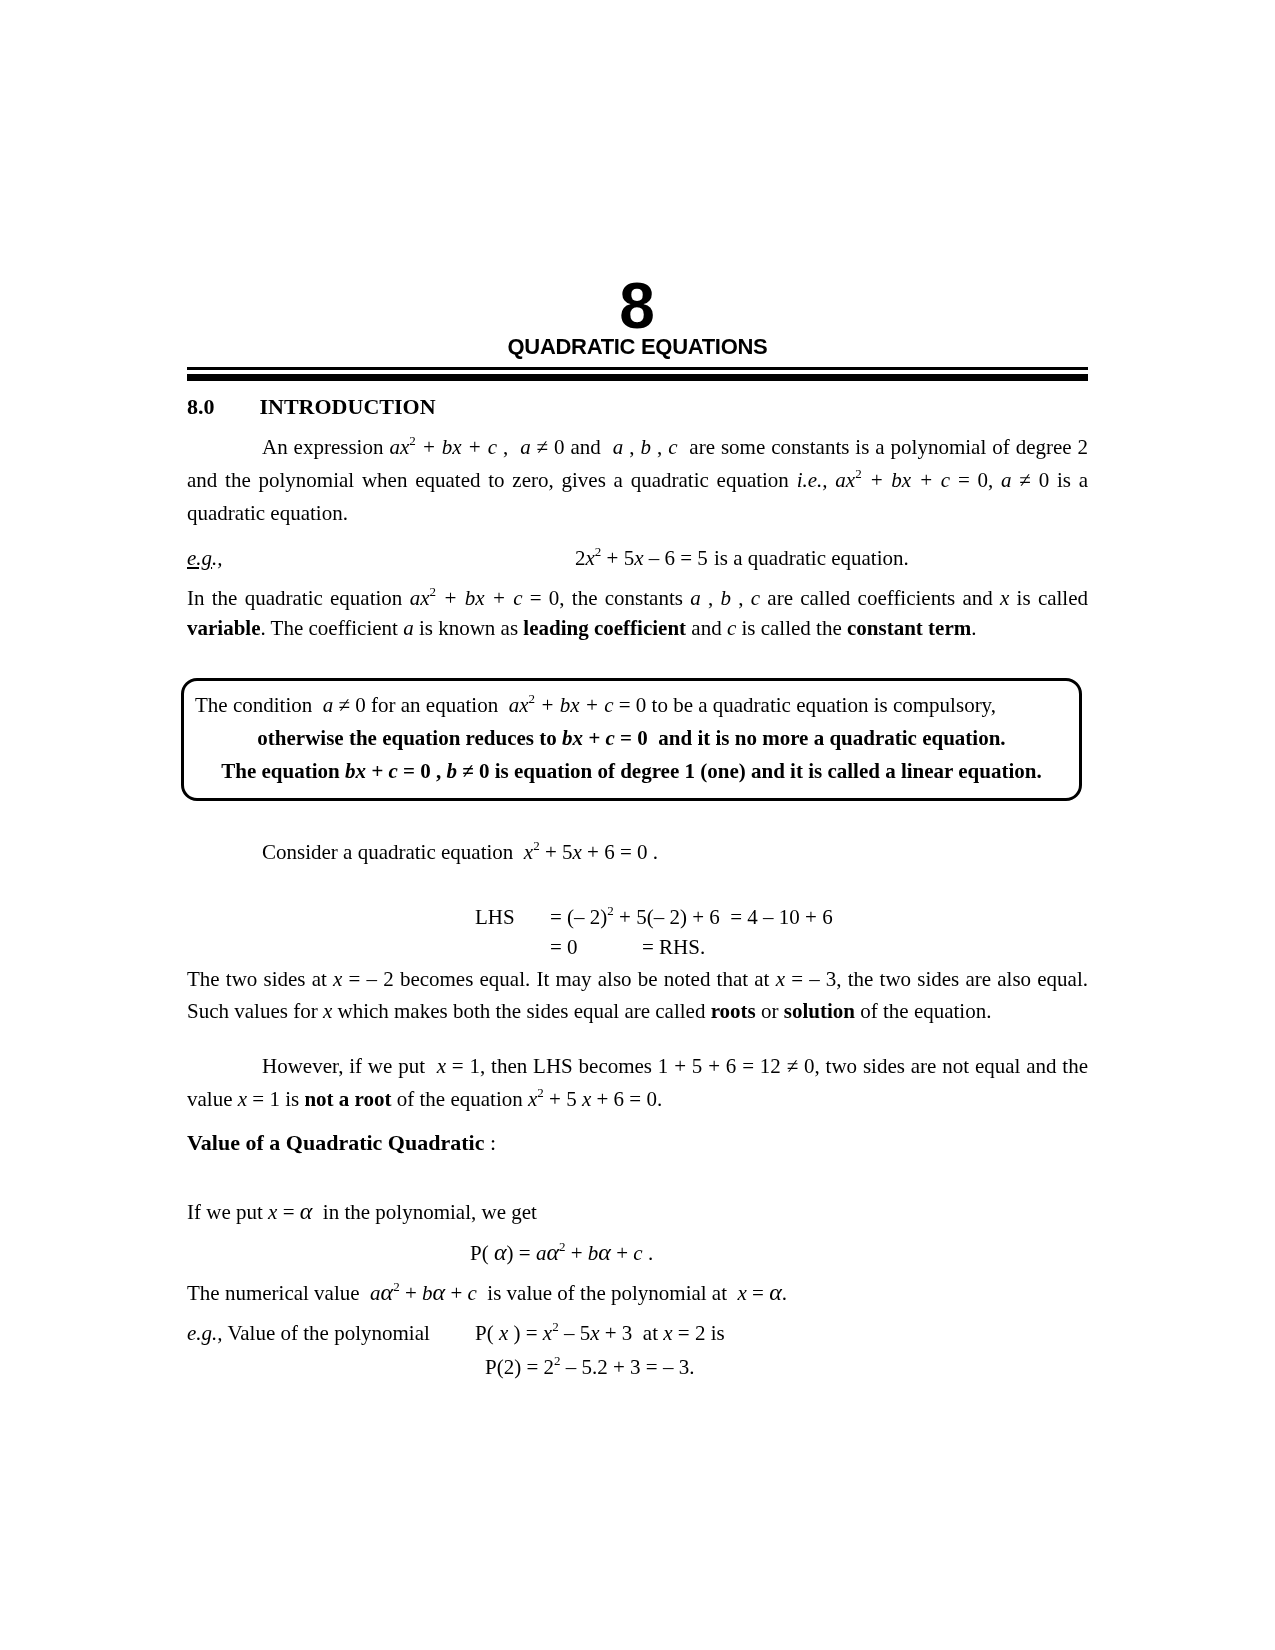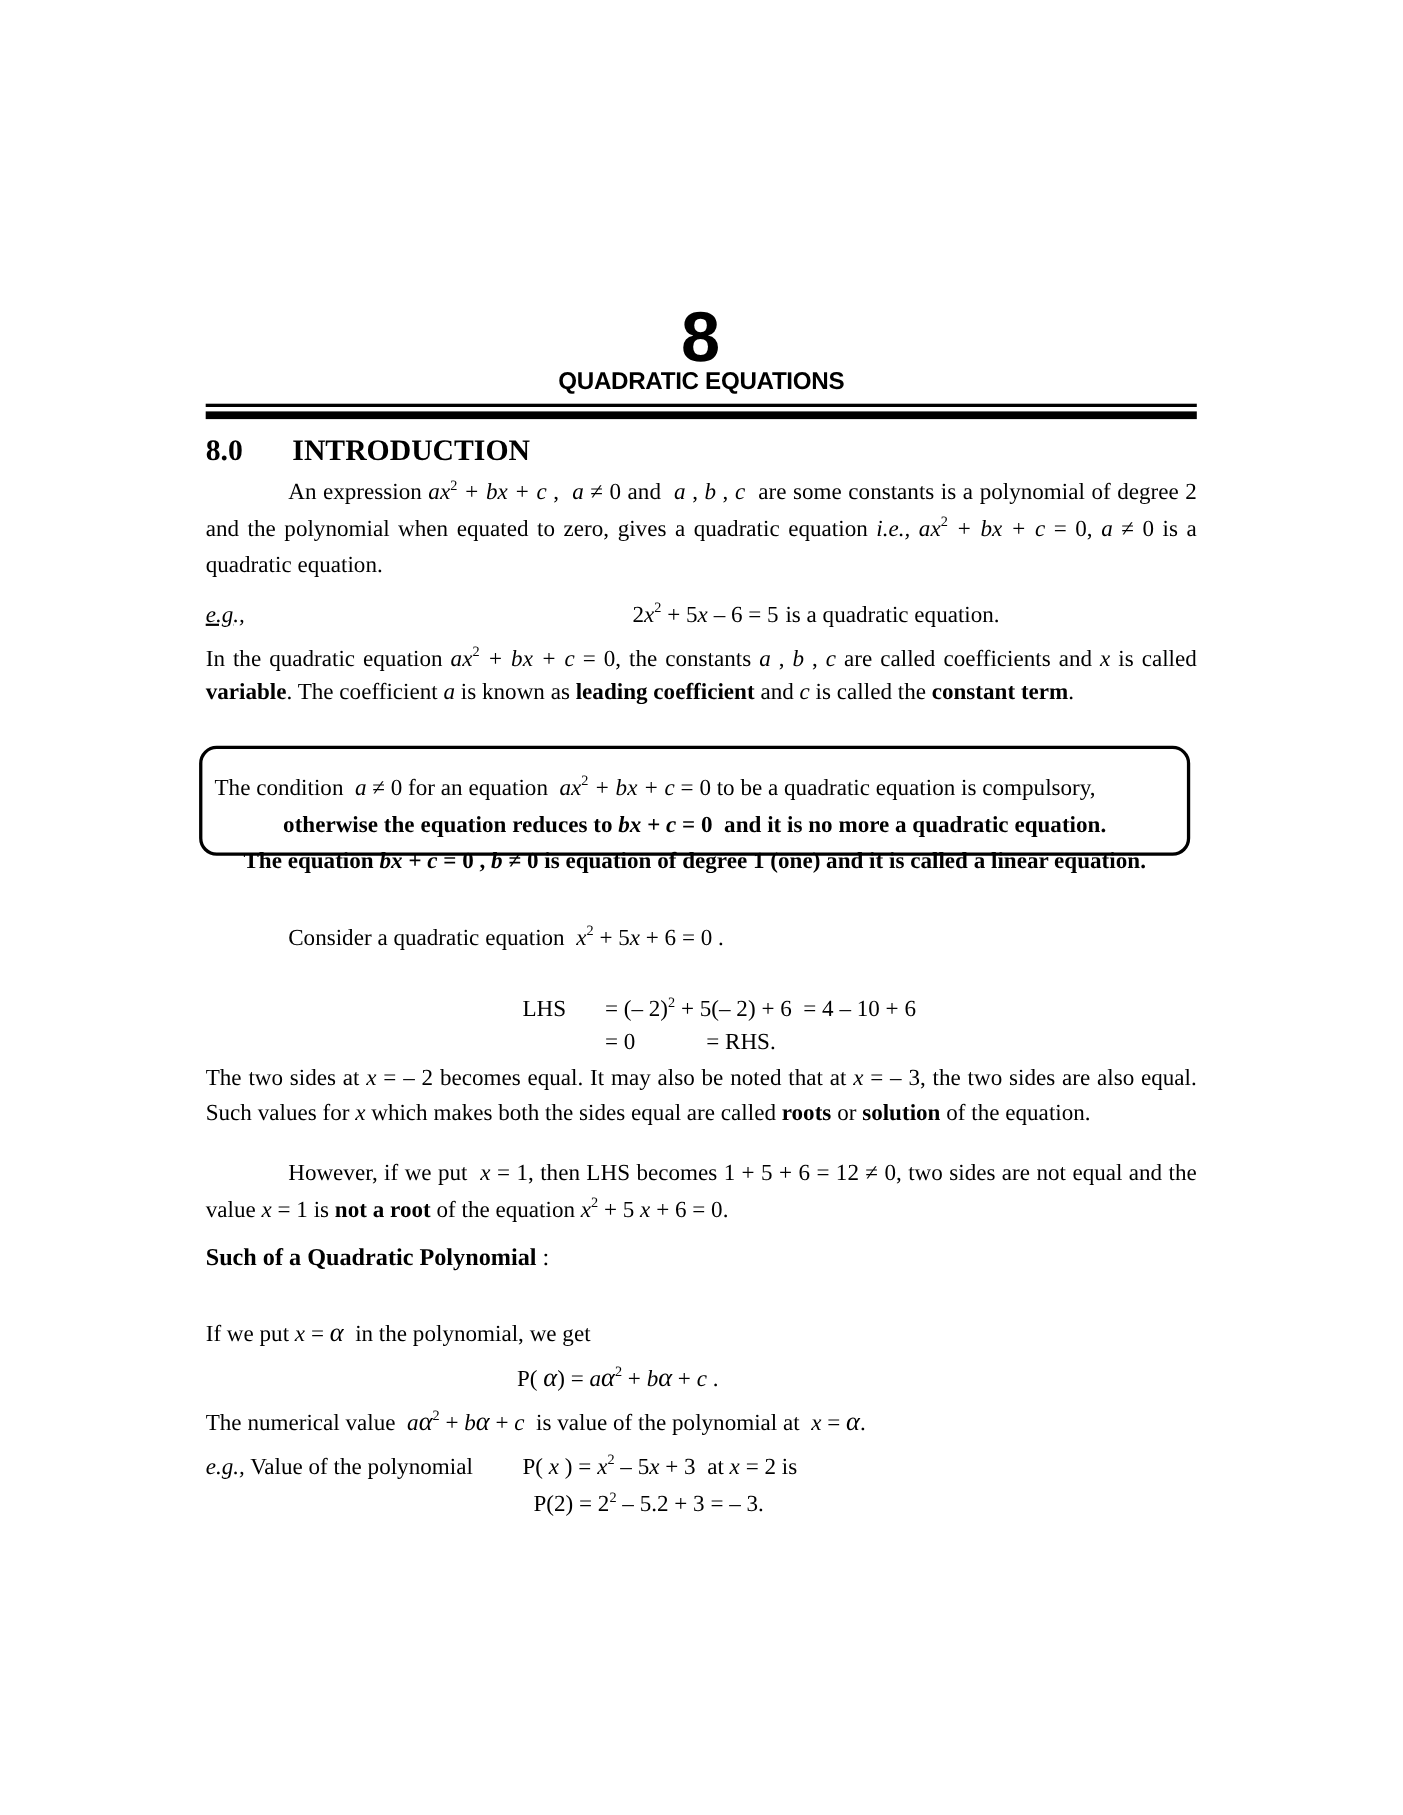--- a/index.html
+++ b/index.html
@@ -14,31 +14,31 @@
   }
   .blk{position:absolute;left:187px;width:901px;}
   .sans{font-family:"Liberation Sans", sans-serif;}
   .center{text-align:center;font-weight:bold;}
   .justify{text-align:justify;}
   .chapter-num{top:274px;font-size:64px;font-weight:bold;line-height:64px;letter-spacing:1px;}
   .chapter-title{top:334px;font-size:22px;font-weight:bold;letter-spacing:-0.3px;}
   .rule{position:absolute;left:187px;width:901px;background:#000;}
   .rule-thin{top:367px;height:3px;}
   .rule-thick{top:374px;height:7px;}
-  .sec-head{top:394px;font-weight:bold;font-size:27px;}
+  .sec-head{top:394px;font-weight:bold;font-size:22px;}
   .sec-head .sec-title{margin-left:45px;}
   .p1{top:431px;line-height:33px;text-indent:75px;}
   .row{height:30px;line-height:30px;}
   .abs{position:absolute;top:0;white-space:nowrap;}
   .eg-row{top:543px;}
   .p2{top:583px;line-height:30px;}
   .note-box{
-    position:absolute;left:181px;top:678px;width:901px;height:100px;
+    position:absolute;left:181px;top:678px;width:901px;height:123px;
     border:3px solid #000;border-radius:16px;box-sizing:border-box;
-    padding-top:19px;
+    padding-top:8px;
   }
   .note-line{line-height:33px;}
   .note-l1{padding-left:11px;}
   .subhead{font-weight:bold;font-size:22px;}
   .roots-head{top:802px;}
   .consider{top:837px;text-indent:75px;}
   .iftake{top:870px;}
   .lhs1{top:902px;}
   .lhs2{top:932px;}
   .p-two{top:963px;line-height:32px;}
@@ -101,21 +101,21 @@
 
   <div class="blk row lhs2">
     <span class="abs" style="left:363px">= 0</span>
     <span class="abs" style="left:455px">= RHS.</span>
   </div>
 
   <div class="blk p-two justify"><span class="s-r">The two sides at </span><span class="s-i">x</span><span class="s-r"> = – 2 becomes equal. It may also be noted that at </span><span class="s-i">x</span><span class="s-r"> = – 3, the two sides are also equal. Such values for </span><span class="s-i">x</span><span class="s-r"> which makes both the sides equal are called </span><span class="s-b">roots</span><span class="s-r"> or </span><span class="s-b">solution</span><span class="s-r"> of the equation.</span></div>
 
   <div class="blk p-how justify"><span class="s-r">However, if we put&nbsp; </span><span class="s-i">x</span><span class="s-r"> = 1, then LHS becomes 1 + 5 + 6 = 12 ≠ 0, two sides are not equal and the value </span><span class="s-i">x</span><span class="s-r"> = 1 is </span><span class="s-b">not a root</span><span class="s-r"> of the equation </span><span class="s-i">x</span><span class="s-sup">2</span><span class="s-r"> + 5 </span><span class="s-i">x</span><span class="s-r"> + 6 = 0.</span></div>
 
-  <div class="blk value-head"><span class="s-b">Such of a Quadratic Polynomial</span><span class="s-r"> :</span></div>
+  <div class="blk value-head"><span class="s-b">Value of a Quadratic Quadratic</span><span class="s-r"> :</span></div>
 
 
   <div class="blk row ifput"><span class="s-r">If we put </span><span class="s-i">x</span><span class="s-r"> = </span><span class="s-g">α</span><span class="s-r">&nbsp; in the polynomial, we get</span></div>
 
   <div class="blk row alpha-row">
     <span class="abs" style="left:283px"><span class="s-r">P( </span><span class="s-g">α</span><span class="s-r">) = </span><span class="s-i">a</span><span class="s-g">α</span><span class="s-sup">2</span><span class="s-r"> + </span><span class="s-i">b</span><span class="s-g">α</span><span class="s-r"> + </span><span class="s-i">c</span><span class="s-r"> .</span></span>
   </div>
 
   <div class="blk row numerical"><span class="s-r">The numerical value&nbsp; </span><span class="s-i">a</span><span class="s-g">α</span><span class="s-sup">2</span><span class="s-r"> + </span><span class="s-i">b</span><span class="s-g">α</span><span class="s-r"> + </span><span class="s-i">c</span><span class="s-r">&nbsp; is value of the polynomial at&nbsp; </span><span class="s-i">x</span><span class="s-r"> = </span><span class="s-g">α</span><span class="s-r">.</span></div>
 

